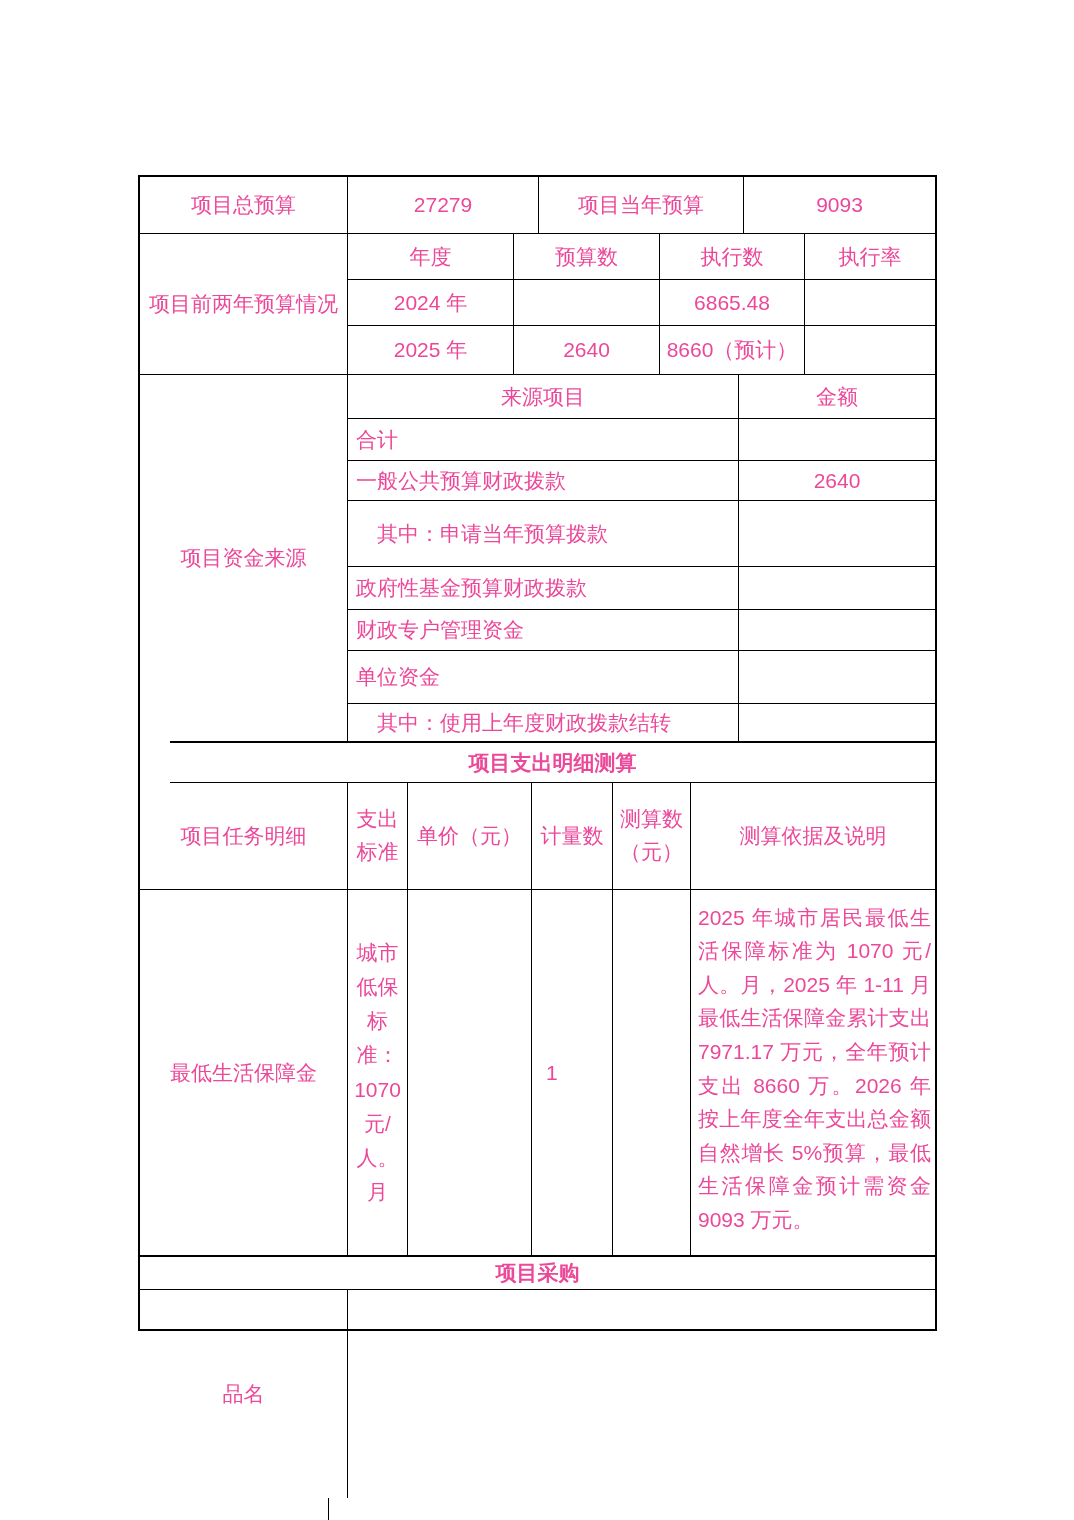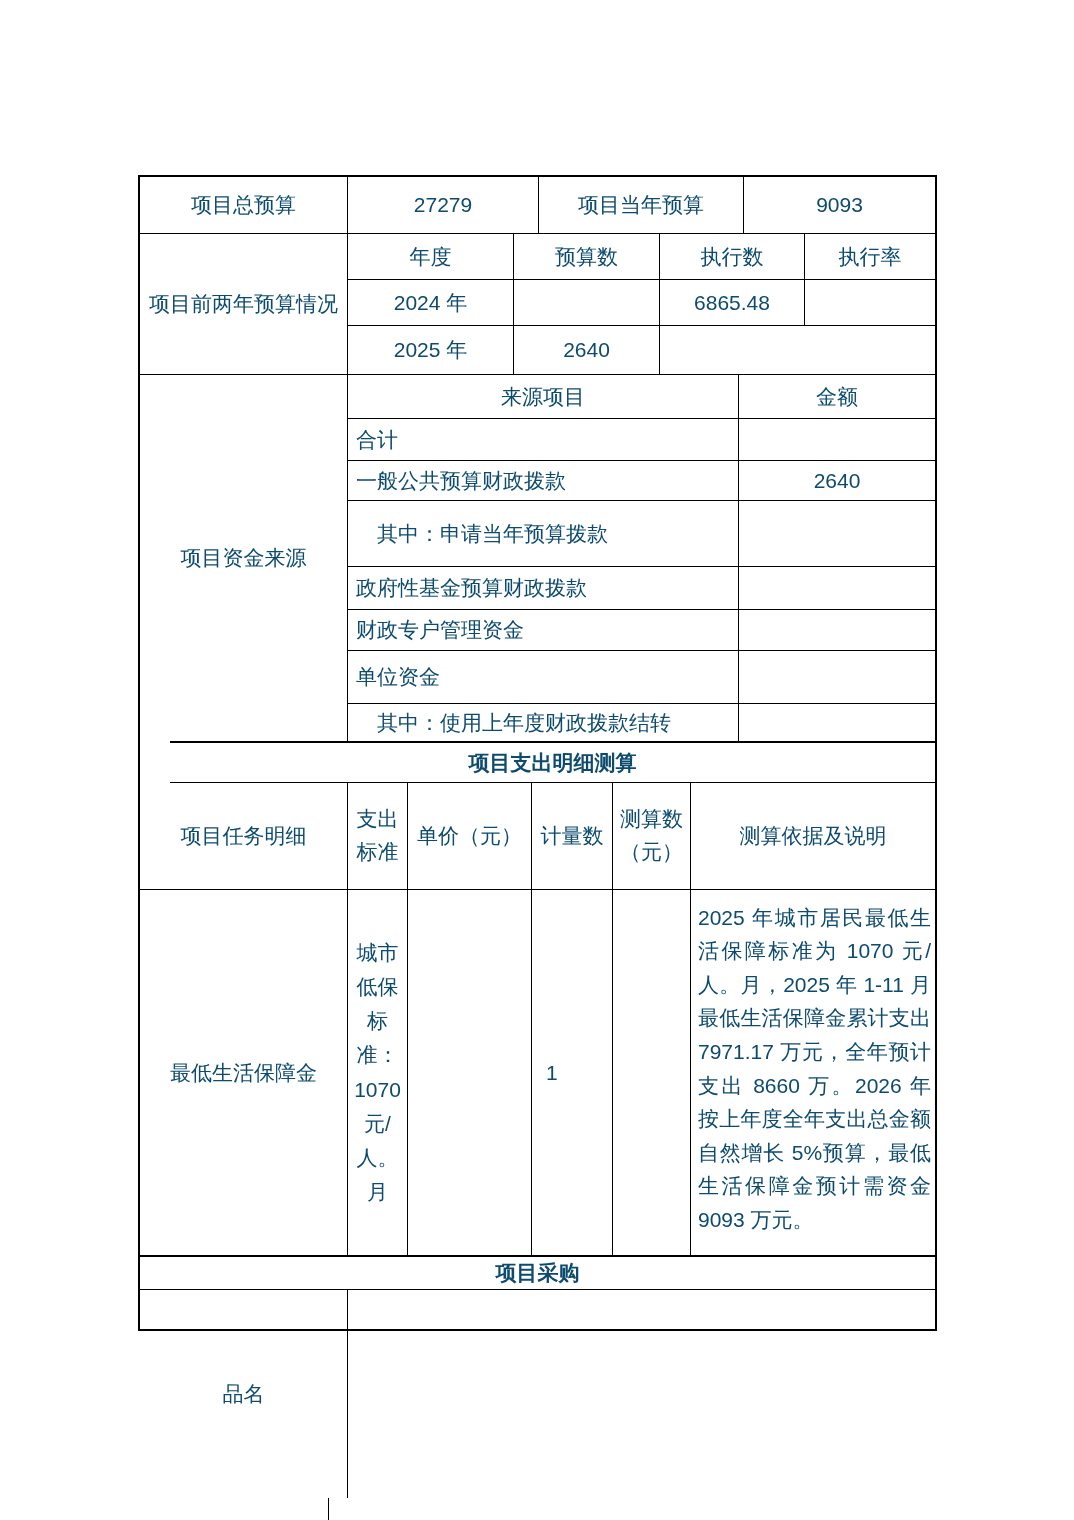--- a/index.html
+++ b/index.html
@@ -3,21 +3,21 @@
 <meta charset="utf-8">
 <style>
   * { box-sizing: border-box; margin: 0; padding: 0; }
   html,body { background:#ffffff; }
   .page {
     position: relative;
     width: 1074px;
     height: 1520px;
     background: #ffffff;
     font-family: "Liberation Sans", "DejaVu Sans", sans-serif;
-    color: #0c4a6e;
+    color: #ec4899;
     font-size: 21px;
     overflow: hidden;
   }
   .tbl {
     position: absolute;
     left: 138px;
     top: 175px;
     width: 799px;
     border: 2px solid #000000;
     background: #ffffff;
@@ -109,20 +109,21 @@
         </div>
         <div class="row h46">
           <div class="cell w-yr c">2024 年</div>
           <div class="cell w-bud c"></div>
           <div class="cell w-exe c">6865.48</div>
           <div class="cell grow c last"></div>
         </div>
         <div class="row h49">
           <div class="cell w-yr c">2025 年</div>
           <div class="cell w-bud c">2640</div>
+          <div class="cell w-exe c">8660（预计）</div>
           <div class="cell grow c last"></div>
         </div>
       </div>
     </div>
 
     <div class="band">
       <div class="cell w-a c nbb">项目资金来源</div>
       <div class="bandbody">
         <div class="row h44">
           <div class="cell grow c">来源项目</div>

